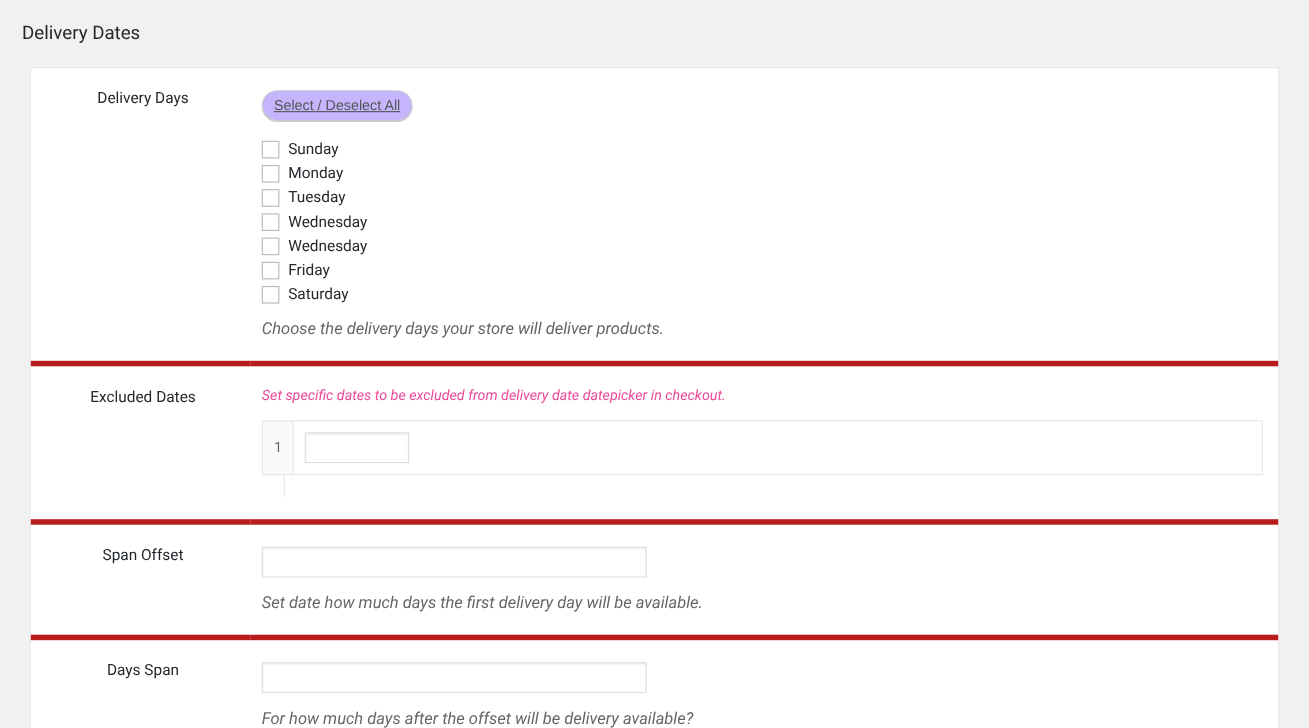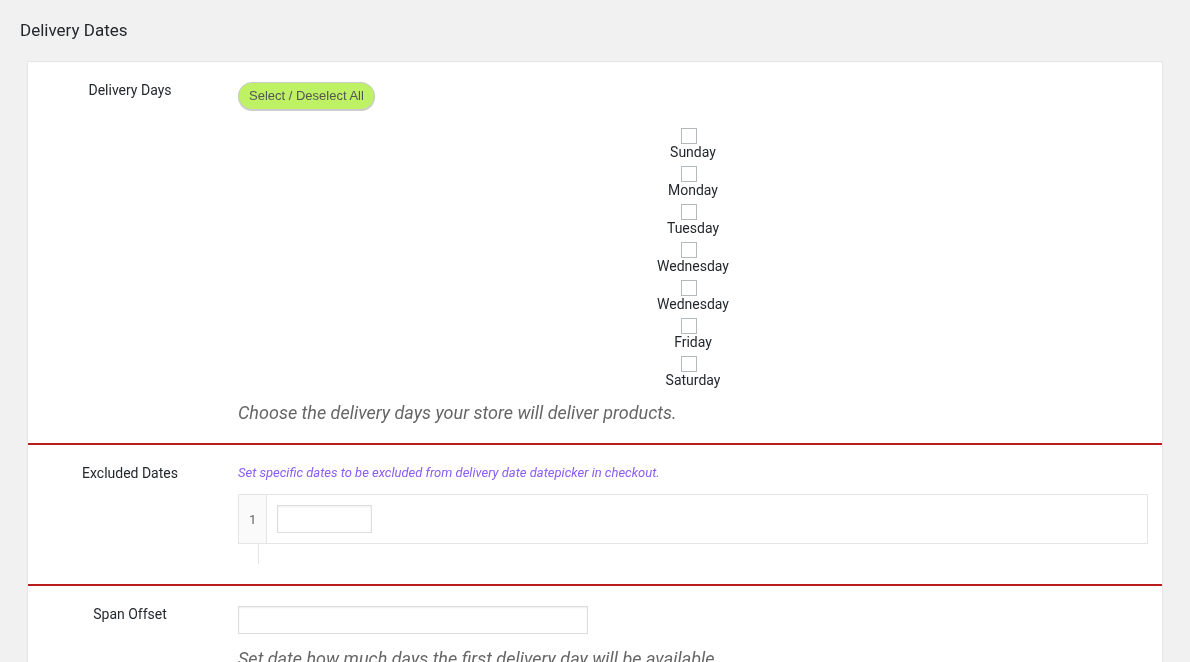--- a/index.html
+++ b/index.html
@@ -28,85 +28,85 @@
       background: #fff;
       border: 1px solid #e5e5e5;
       margin-left: 7px;
       margin-right: 7px;
     }
     .form-table {
       width: 100%;
       border-collapse: collapse;
     }
     .form-table > tbody > tr {
-      border-top: 2px solid #b91c1c;
+      border-top: 5px solid #b91c1c;
     }
     .form-table > tbody > tr:first-child {
       border-top: none;
     }
     .form-table th {
       text-align: center;
       vertical-align: top;
       font-weight: 400;
       font-size: 14px;
       color: #23282d;
       padding: 20px 10px 20px 14px;
       width: 200px;
     }
     .form-table td {
       padding: 20px 14px 20px 10px;
       vertical-align: top;
     }
     .button {
       display: inline-block;
-      background: #bef264;
+      background: #c4b5fd;
       border: 1px solid #ccc;
       color: #555;
       font-size: 13px;
       line-height: 26px;
       height: 28px;
       padding: 0 10px;
       border-radius: 14px;
       cursor: pointer;
       box-shadow: 0 1px 0 #ccc;
       vertical-align: top;
+      text-decoration: underline;
     }
     .checkbox-list {
       margin-top: 18px;
     }
     .checkbox-row {
       display: flex;
-      align-items: center;
+      align-items: flex-start;
       margin-bottom: 6px;
-      flex-direction: column;
     }
     .checkbox-row input[type="checkbox"] {
       width: 16px;
       height: 16px;
       margin-right: 8px;
       border: 1px solid #b4b9be;
       background: #fff;
       appearance: none;
       cursor: pointer;
     }
     .checkbox-row label {
       font-size: 14px;
       color: #23282d;
       cursor: pointer;
     }
     .description {
       font-style: italic;
       color: #666;
-      font-size: 18px;
+      font-size: 15px;
       margin-top: 14px;
       display: block;
     }
     .description-top {
       font-style: italic;
-      color: #8b5cf6;
+      color: #ec4899;
       font-size: 13px;
       margin-bottom: 14px;
       display: block;
     }
     .excluded-table {
       width: 100%;
       border: 1px solid #e5e5e5;
       border-collapse: collapse;
       background: #fff;
     }

